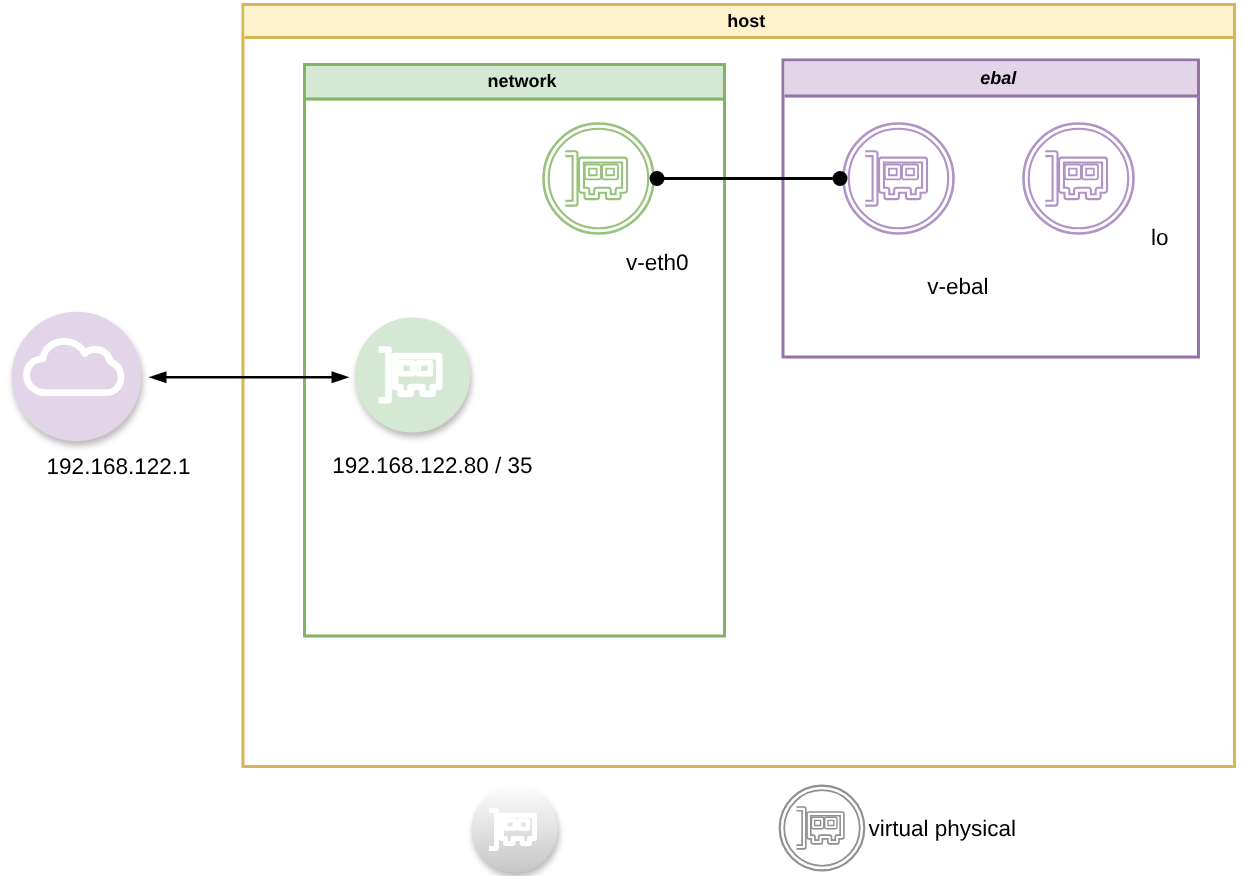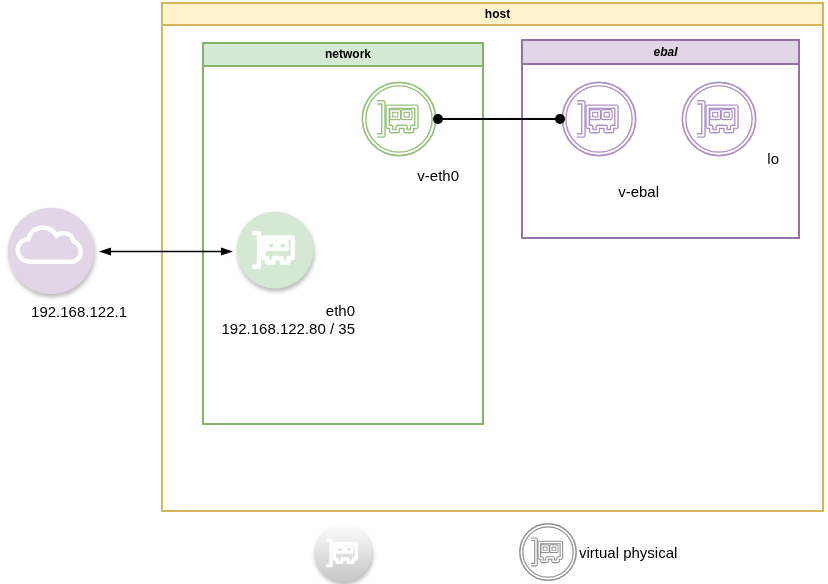--- a/index.html
+++ b/index.html
@@ -127,21 +127,20 @@
     <svg width="80" height="80" viewBox="0 0 100 100" class="shadowed">
       <circle class="fl-green" cx="50" cy="50" r="48"></circle>
       <g transform="translate(18,26) scale(0.92)">
         <use href="#nic-bracket" class="sk-white" stroke-width="6"></use>
         <use href="#nic-card" class="sk-white" stroke-width="6"></use>
         <use href="#nic-ports" class="sk-white" stroke-width="5"></use>
       </g>
     </svg>
   </div>
   <div class="node-label" style="left:195px; top:302px; width:160px;">
-    <div>eth0</div>
     <div>192.168.122.80 / 35</div>
   </div>
 
   <div class="node" style="left:6px; top:206px;">
     <svg width="90" height="90" viewBox="0 0 100 100" class="shadowed">
       <circle class="fl-purple" cx="50" cy="50" r="48"></circle>
       <use href="#cloud-shape" class="sk-white" stroke-width="5"></use>
     </svg>
   </div>
   <div class="node-label" style="left:-25px; top:303px; width:152px;">192.168.122.1</div>

